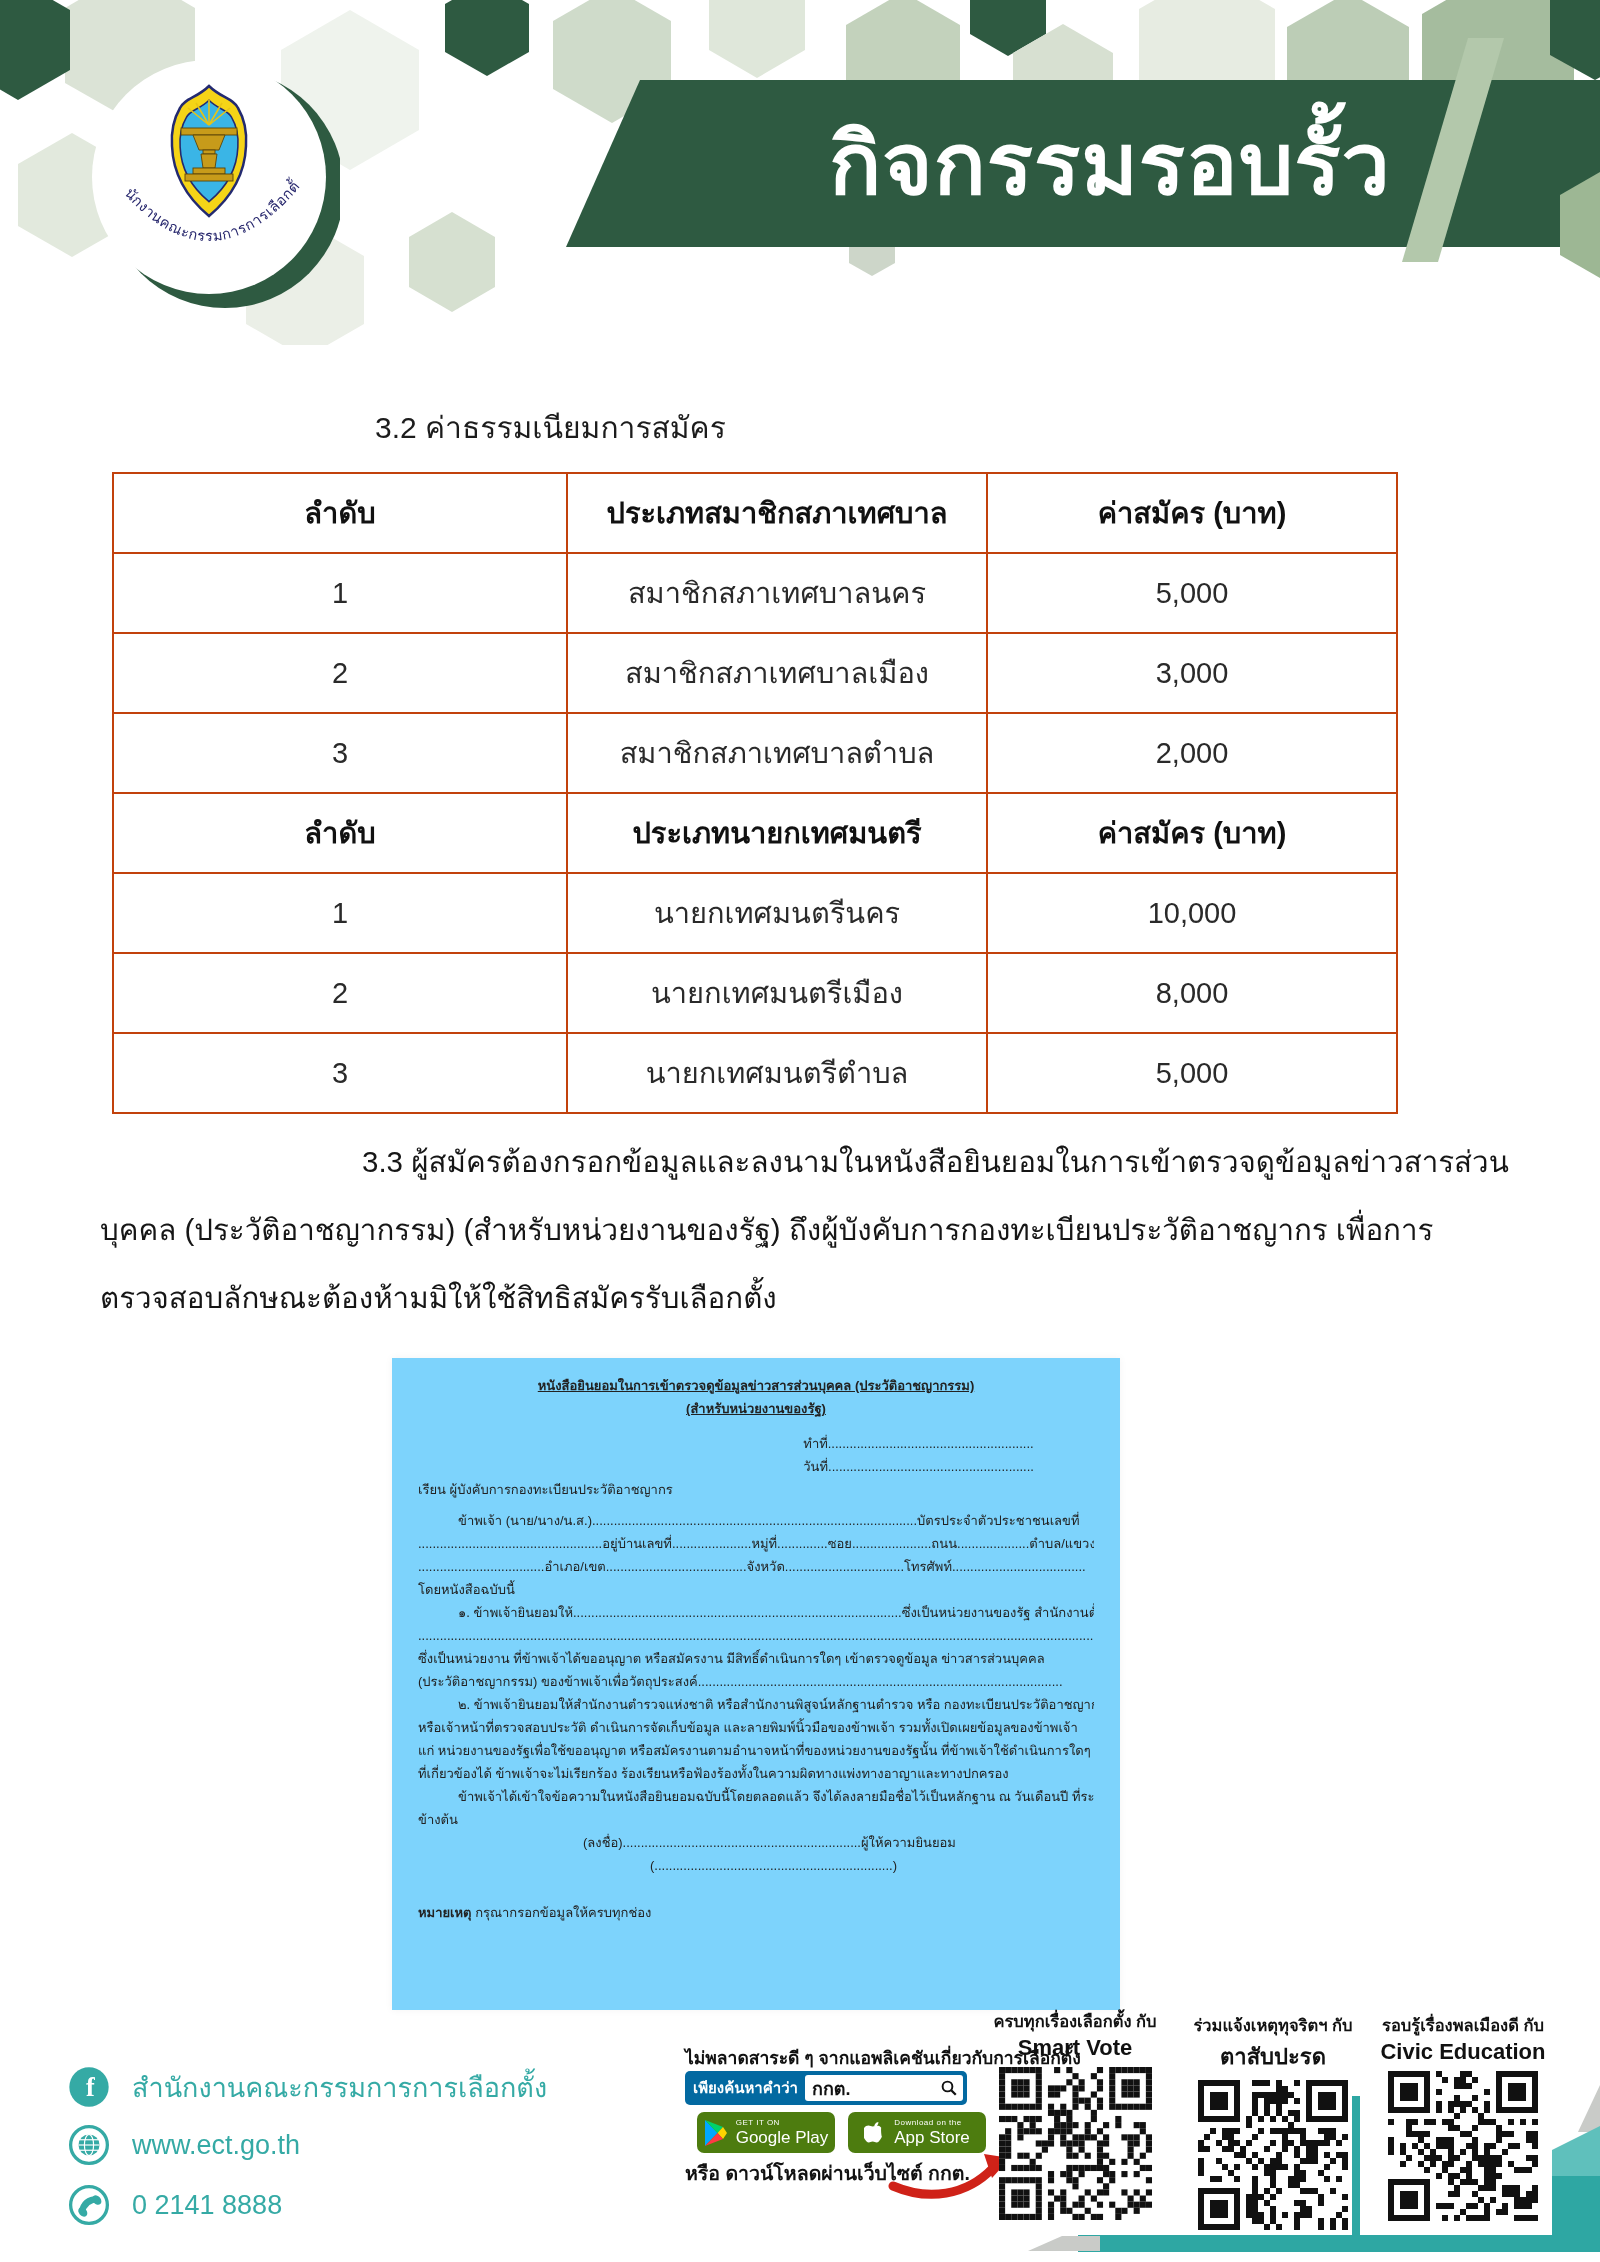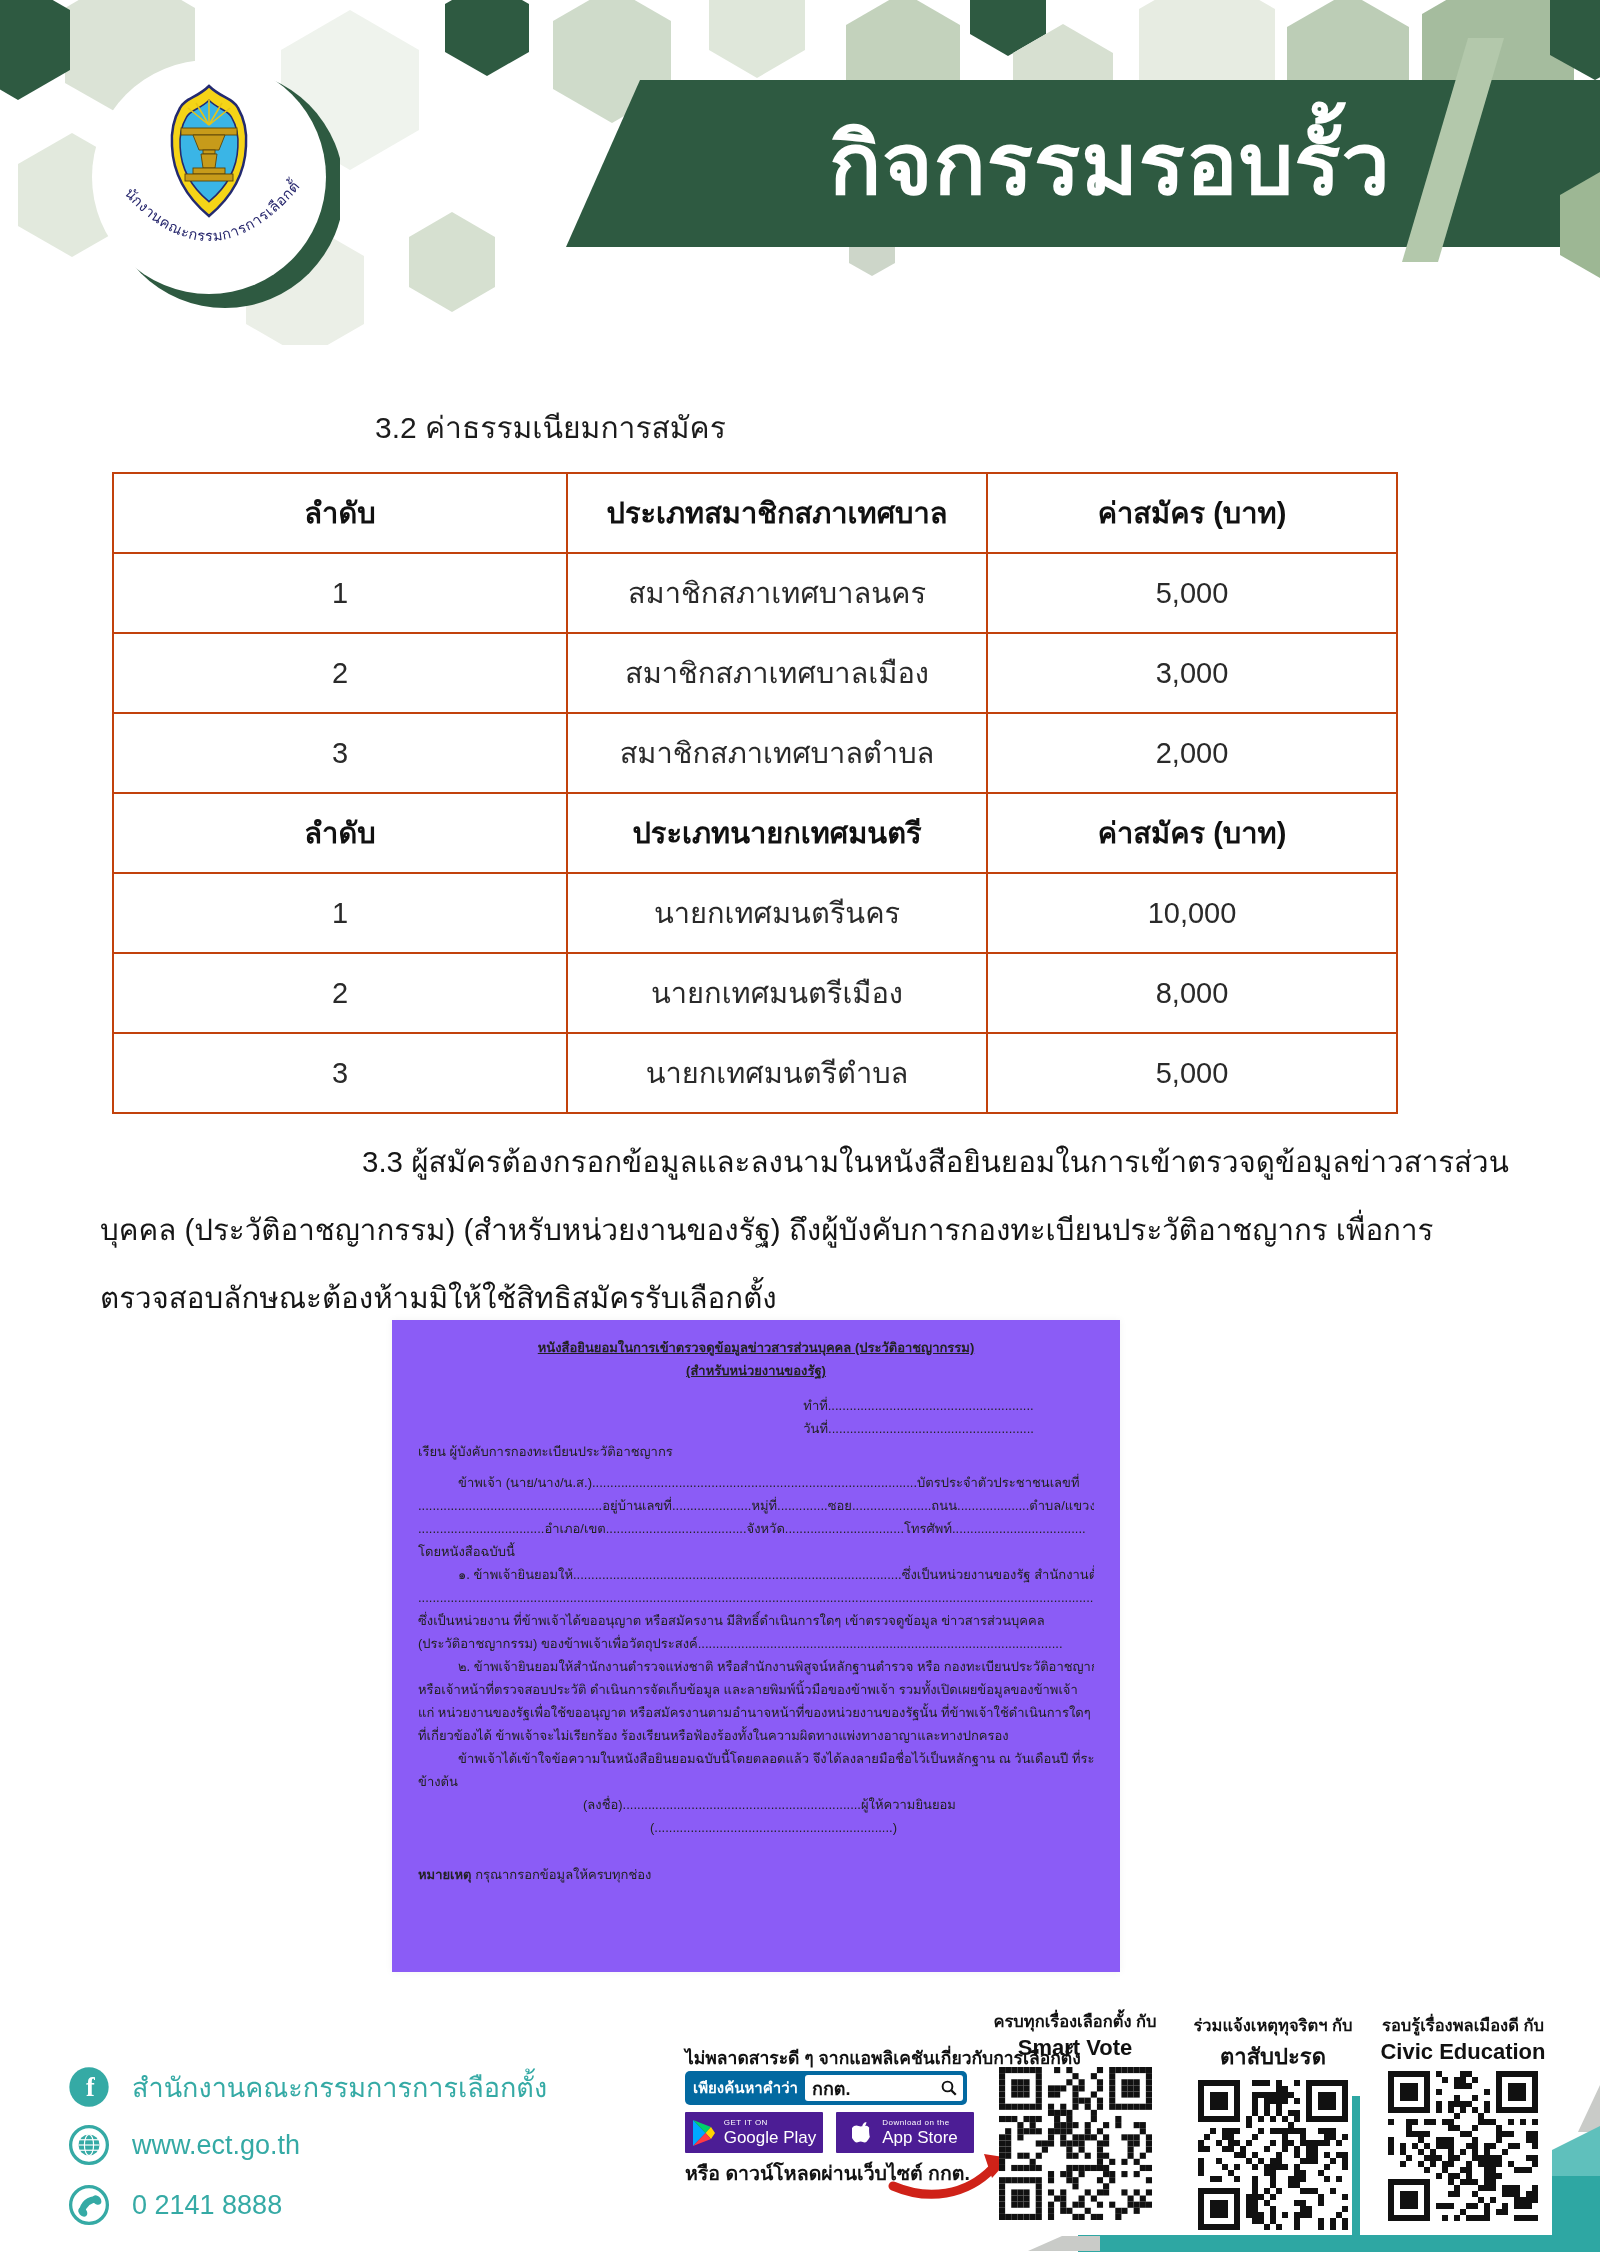--- a/index.html
+++ b/index.html
@@ -20,21 +20,21 @@
   .fee-table td{border:2px solid #c2410c;height:76px;text-align:center;vertical-align:middle;
                 font-size:29px;color:#2a2a2a;white-space:nowrap;overflow:hidden;}
   .fee-table tr.hrow td{font-weight:bold;color:#111;}
 
   
   .para33{position:absolute;left:100px;top:1128px;width:1440px;font-size:29.5px;color:#161616;}
   .para33 .pl{height:68px;line-height:68px;white-space:nowrap;overflow:hidden;}
   .para33 .pl.first{padding-left:262px;}
 
   
-  .formdoc{position:absolute;left:392px;top:1320px;width:728px;height:652px;background:#8b5cf6;
+  .formdoc{position:absolute;left:392px;top:1358px;width:728px;height:652px;background:#7dd3fc;
            box-shadow:0 0 8px rgba(0,0,0,0.05);padding:16px 26px;box-sizing:border-box;
            font-size:13px;line-height:23px;color:#222;}
   .fl{white-space:nowrap;overflow:hidden;}
   .fl.c{text-align:center;}
   .fl.b{font-weight:bold;}
   .fl.u{text-decoration:underline;}
   .fl.r{padding-left:57%;}
   .fl.ind{padding-left:40px;}
   .fl.sp8{height:8px;line-height:8px;}
   .fl.sp12{height:12px;line-height:12px;}
@@ -46,22 +46,22 @@
   
   .contact{position:absolute;left:68px;display:flex;align-items:center;height:46px;}
   .contact .ctxt{margin-left:22px;font-size:27px;color:#35aaa5;white-space:nowrap;}
   .app-head{position:absolute;left:685px;top:2044px;font-size:17.5px;font-weight:bold;color:#111;white-space:nowrap;}
   .searchbar{position:absolute;left:685px;top:2071px;width:282px;height:34px;background:#0369a1;
              border-radius:5px;display:flex;align-items:center;box-sizing:border-box;padding:0 4px 0 8px;}
   .searchbar .slabel{color:#fff;font-weight:bold;font-size:15px;white-space:nowrap;margin-right:7px;}
   .searchbar .sfield{flex:1;height:26px;background:#fff;border-radius:3px;display:flex;align-items:center;
                      padding:0 5px 0 7px;}
   .searchbar .sval{flex:1;font-size:18px;font-weight:bold;color:#111;}
-  .badge{position:absolute;top:2112px;height:41px;width:138px;background:#4c1d95;border-radius:1px;
-         display:flex;align-items:center;justify-content:center;color:#fff;box-sizing:border-box;}
+  .badge{position:absolute;top:2112px;height:41px;width:138px;background:#4d7c0f;border-radius:7px;
+         display:flex;align-items:center;justify-content:center;color:#fff;box-sizing:border-box;margin-left:12px;}
   .badge .btxt{margin-left:8px;line-height:1;}
   .badge .bsmall{font-size:8px;letter-spacing:0.5px;display:block;}
   .badge .bbig{font-size:17px;font-weight:normal;display:block;margin-top:2px;white-space:nowrap;}
   .or-line{position:absolute;left:685px;top:2158px;font-size:19.5px;font-weight:bold;color:#111;white-space:nowrap;}
   .arrow-svg{position:absolute;left:888px;top:2146px;}
   .qrcol{position:absolute;text-align:center;}
   .qrcol .cap1{font-size:16.5px;font-weight:bold;color:#111;white-space:nowrap;}
   .qrcol .cap2{font-size:22px;font-weight:bold;color:#111;white-space:nowrap;margin-top:1px;}
   .qrcol .qrbox{margin:6px auto 0;}
   .divider{position:absolute;left:1352px;top:2096px;width:8px;height:139px;background:#2ea7a3;}

